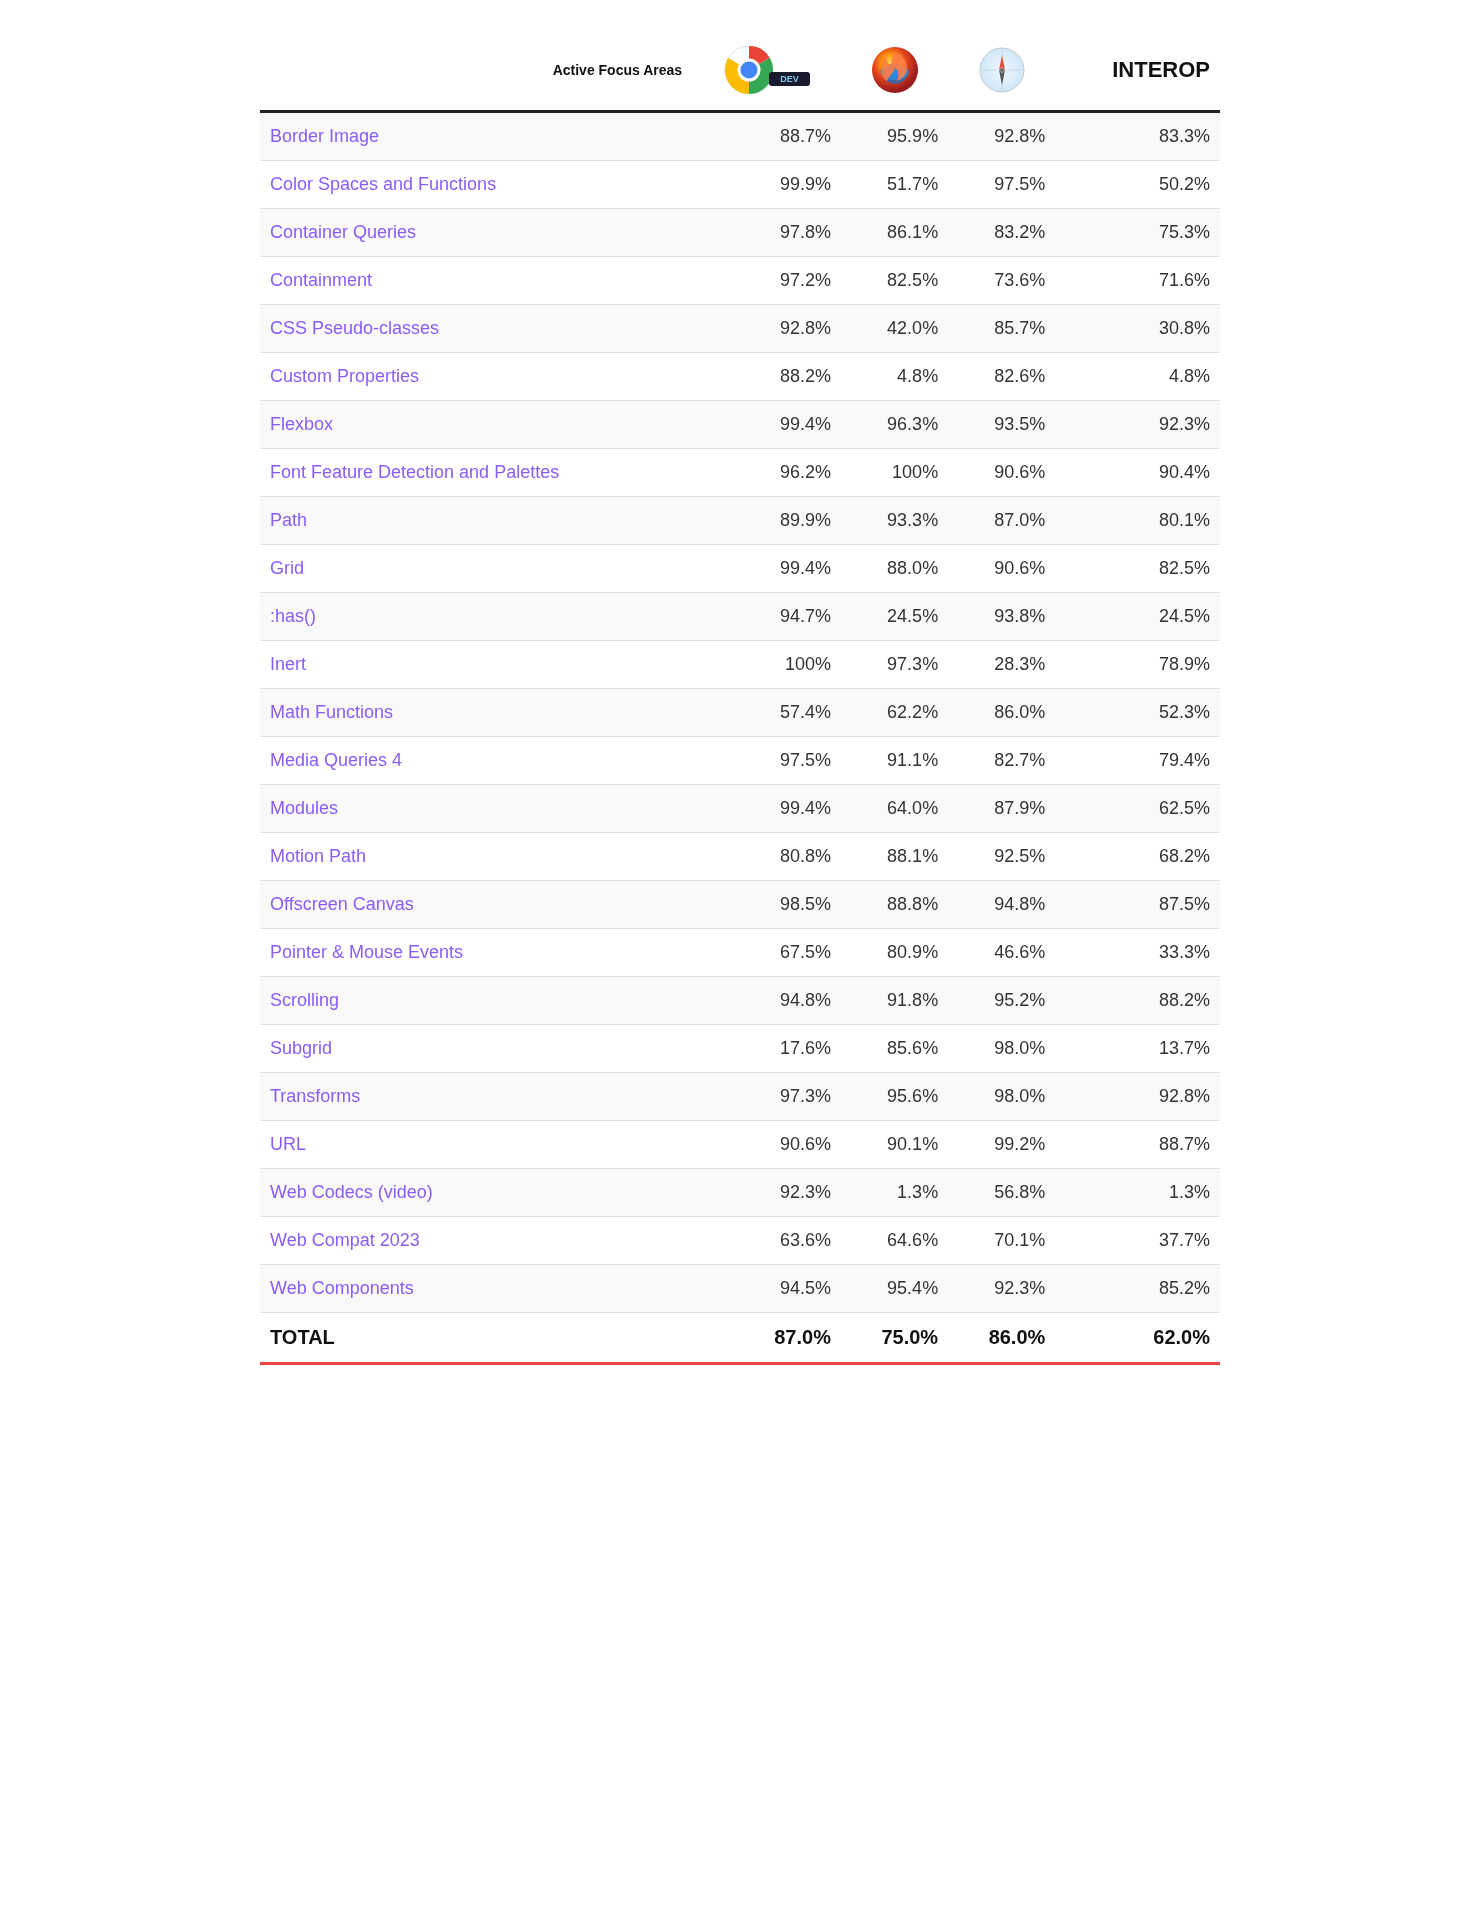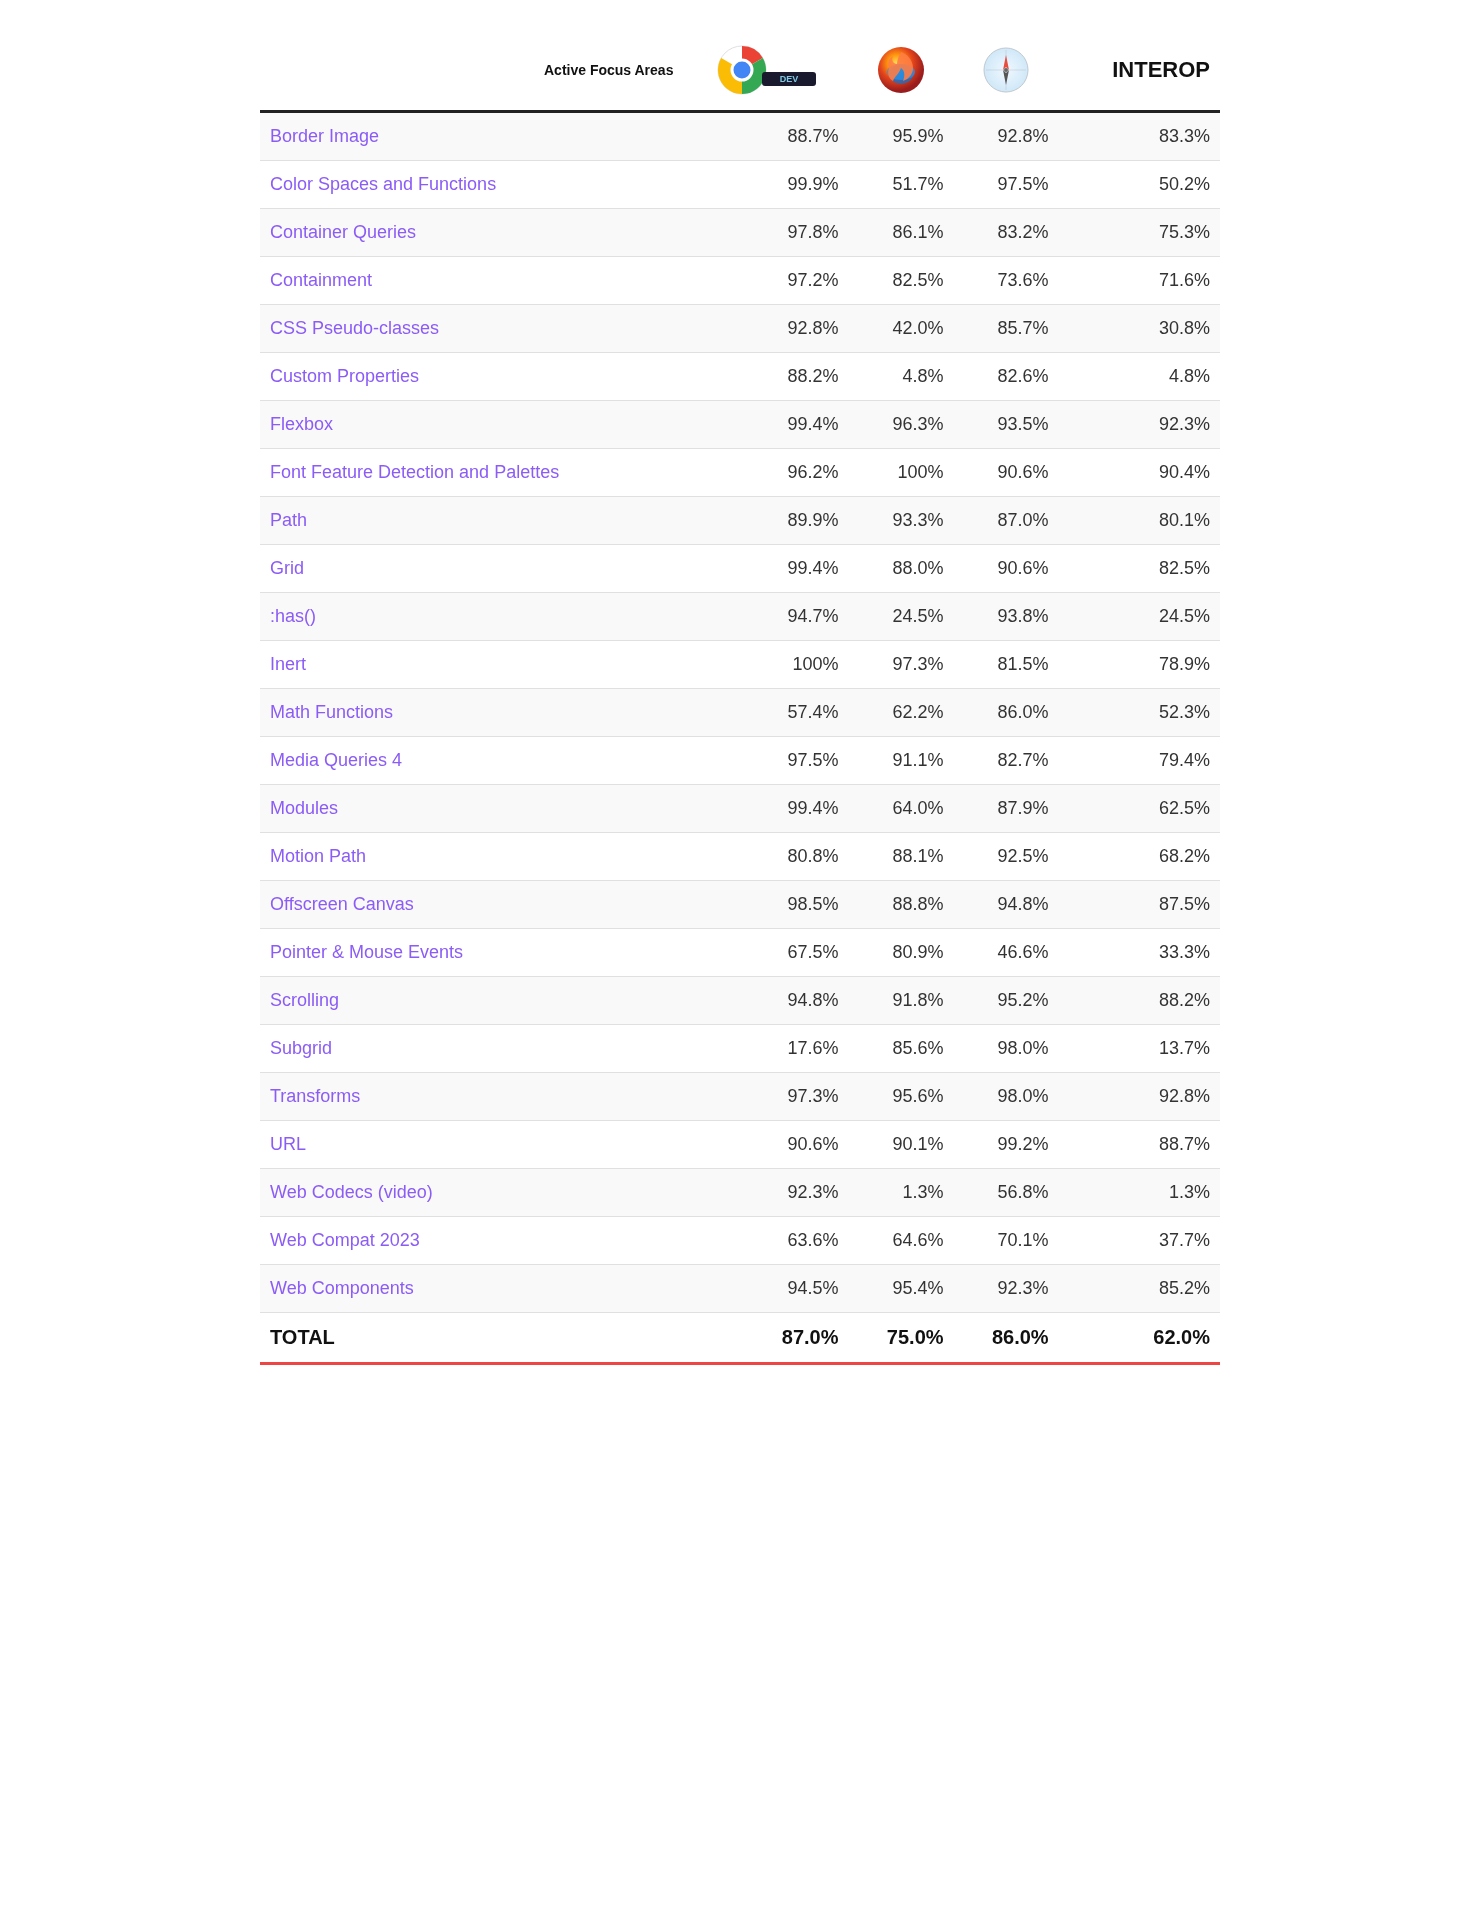--- a/index.html
+++ b/index.html
@@ -99,21 +99,21 @@
       display: inline-flex;
       align-items: center;
       gap: 2px;
     }
 
     .dev-badge {
       background: #1a1a2e;
       color: #7ec8e3;
       font-size: 9px;
       font-weight: 700;
-      padding: 2px 18px;
+      padding: 2px 11px;
       border-radius: 3px;
       margin-left: -8px;
       margin-top: 18px;
       z-index: 2;
       position: relative;
     }
 
     th .icon-header {
       display: flex;
       justify-content: center;
@@ -271,21 +271,21 @@
           <td><a href="#">:has()</a></td>
           <td>94.7%</td>
           <td>24.5%</td>
           <td>93.8%</td>
           <td>24.5%</td>
         </tr>
         <tr>
           <td><a href="#">Inert</a></td>
           <td>100%</td>
           <td>97.3%</td>
-          <td>81.5%</td>
+          <td>28.3%</td>
           <td>78.9%</td>
         </tr>
         <tr>
           <td><a href="#">Math Functions</a></td>
           <td>57.4%</td>
           <td>62.2%</td>
           <td>86.0%</td>
           <td>52.3%</td>
         </tr>
         <tr>

